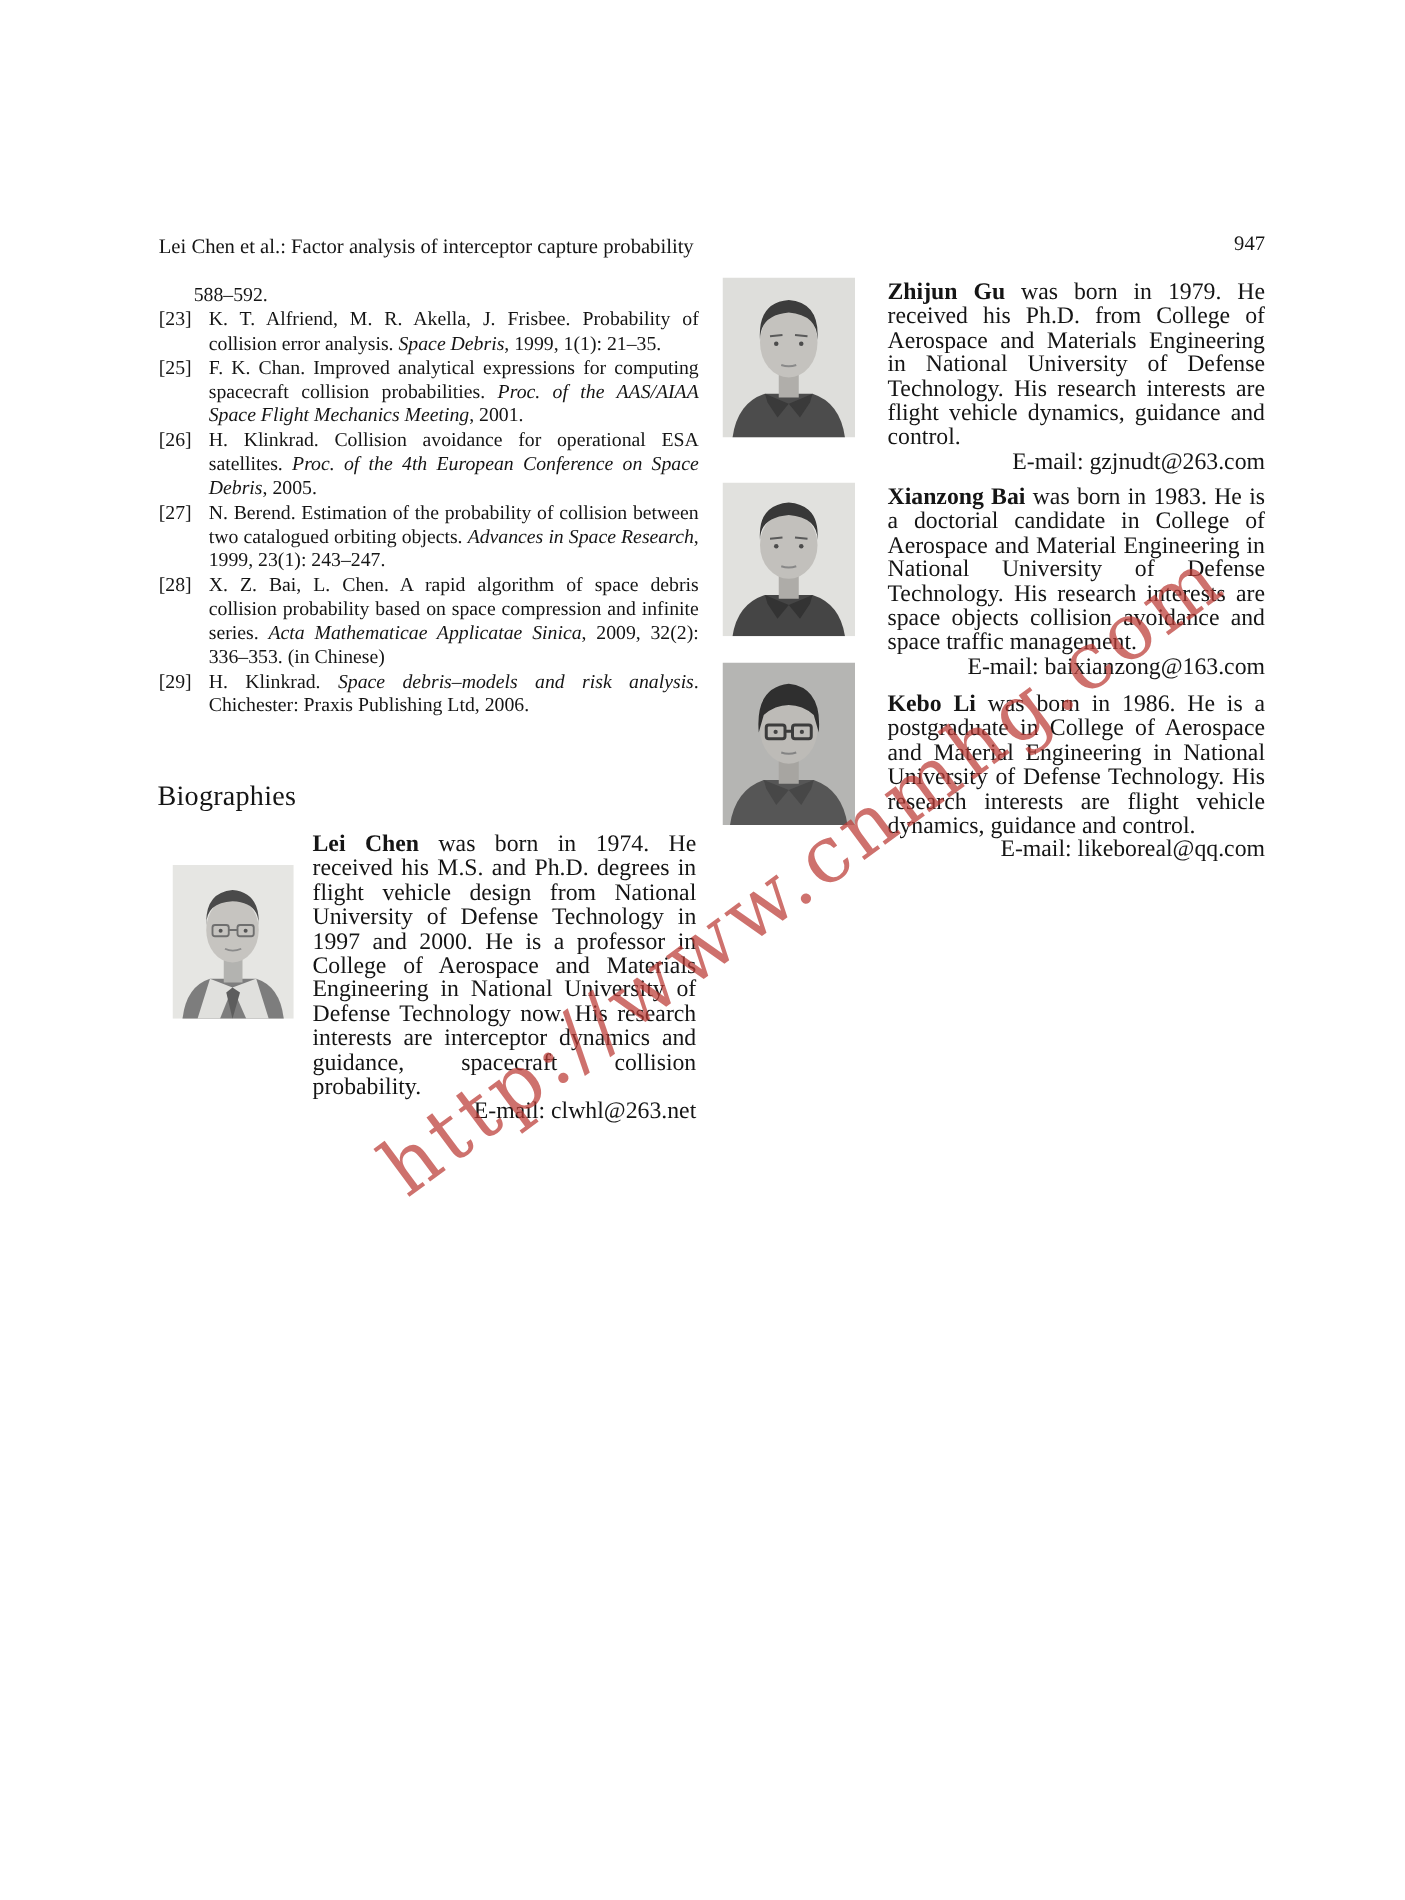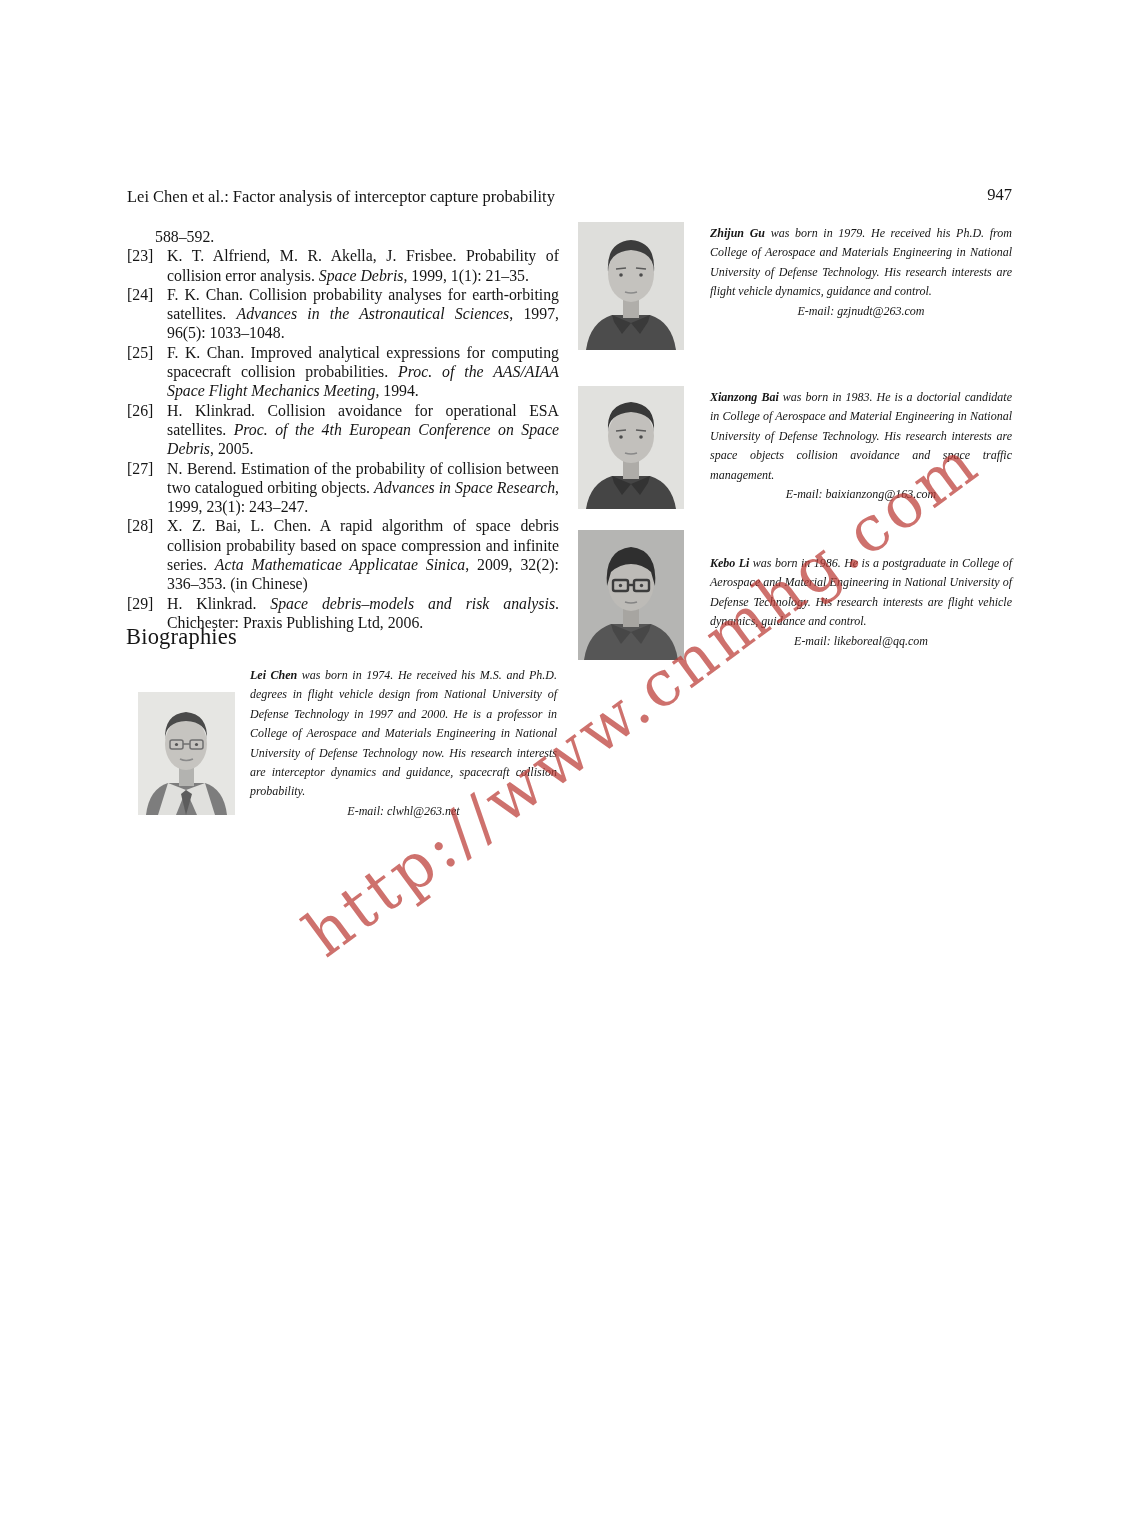--- a/index.html
+++ b/index.html
@@ -16,22 +16,22 @@
   .refs { position:absolute; left:127px; top:227px; width:432px; font-size:15.8px; line-height:19.3px; }
   .ref-cont  { margin-left:28px; }
   .ref-item  { display:flex; }
   .ref-label { flex:0 0 40px; }
   .ref-body  { flex:1; text-align:justify; }
   .seg-i { font-style:italic; }
   .seg-b { font-weight:bold; }
 
   
   .bio-heading { position:absolute; left:126px; top:624px; font-size:22.5px; font-weight:normal; letter-spacing:0.2px; }
-  .bio-text { font-size:12px; line-height:19.4px; text-align:justify;font-style:italic; }
-  .email-line { text-align:center; }
+  .bio-text { font-size:19px; line-height:19.4px; text-align:justify; }
+  .email-line { text-align:right; }
 
   .bio-left { position:absolute; left:127px; top:666px; width:432px; display:flex; }
   .bio-left .photo-wrap { flex:0 0 97px; margin-left:11px; margin-top:26px; }
   .bio-left .bio-text { margin-left:15px; width:307px; }
 
   .bio-right { position:absolute; left:578px; width:434px; display:flex; }
   .bio-right .photo-wrap { flex:0 0 106px; }
   .bio-right .bio-text { margin-left:26px; width:302px; margin-top:2px; }
   #bio-zhijun   { top:222px; }
   #bio-xianzong { top:386px; }
@@ -67,26 +67,22 @@
   <div class="page-number">947</div>
 
   <div class="refs">
     <div class="ref-cont">588–592.</div>
 
     <div class="ref-item">
       <span class="ref-label">[23]</span>
       <span class="ref-body"><span>K. T. Alfriend, M. R. Akella, J. Frisbee.  Probability of collision error analysis. </span><span class="seg-i">Space Debris</span><span>, 1999, 1(1): 21–35.</span></span>
     </div>
     <div class="ref-item">
-      <span class="ref-label">[24]</span>
-      <span class="ref-body"><span>F. K. Chan.  Collision probability analyses for earth-orbiting satellites. </span><span class="seg-i">Advances in the Astronautical Sciences</span><span>, 1997, 96(5): 1033–1048.</span></span>
-    </div>
-    <div class="ref-item">
       <span class="ref-label">[25]</span>
-      <span class="ref-body"><span>F. K. Chan.  Improved analytical expressions for computing spacecraft collision probabilities.  </span><span class="seg-i">Proc.  of the AAS/AIAA Space Flight Mechanics Meeting</span><span>, 1994.</span></span>
+      <span class="ref-body"><span>F. K. Chan.  Improved analytical expressions for computing spacecraft collision probabilities.  </span><span class="seg-i">Proc.  of the AAS/AIAA Space Flight Mechanics Meeting</span><span>, 2001.</span></span>
     </div>
     <div class="ref-item">
       <span class="ref-label">[26]</span>
       <span class="ref-body"><span>H. Klinkrad.  Collision avoidance for operational ESA satellites. </span><span class="seg-i">Proc. of the 4th European Conference on Space Debris</span><span>, 2005.</span></span>
     </div>
     <div class="ref-item">
       <span class="ref-label">[27]</span>
       <span class="ref-body"><span>N. Berend.  Estimation of the probability of collision between two catalogued orbiting objects. </span><span class="seg-i">Advances in Space Research</span><span>, 1999, 23(1): 243–247.</span></span>
     </div>
     <div class="ref-item">

